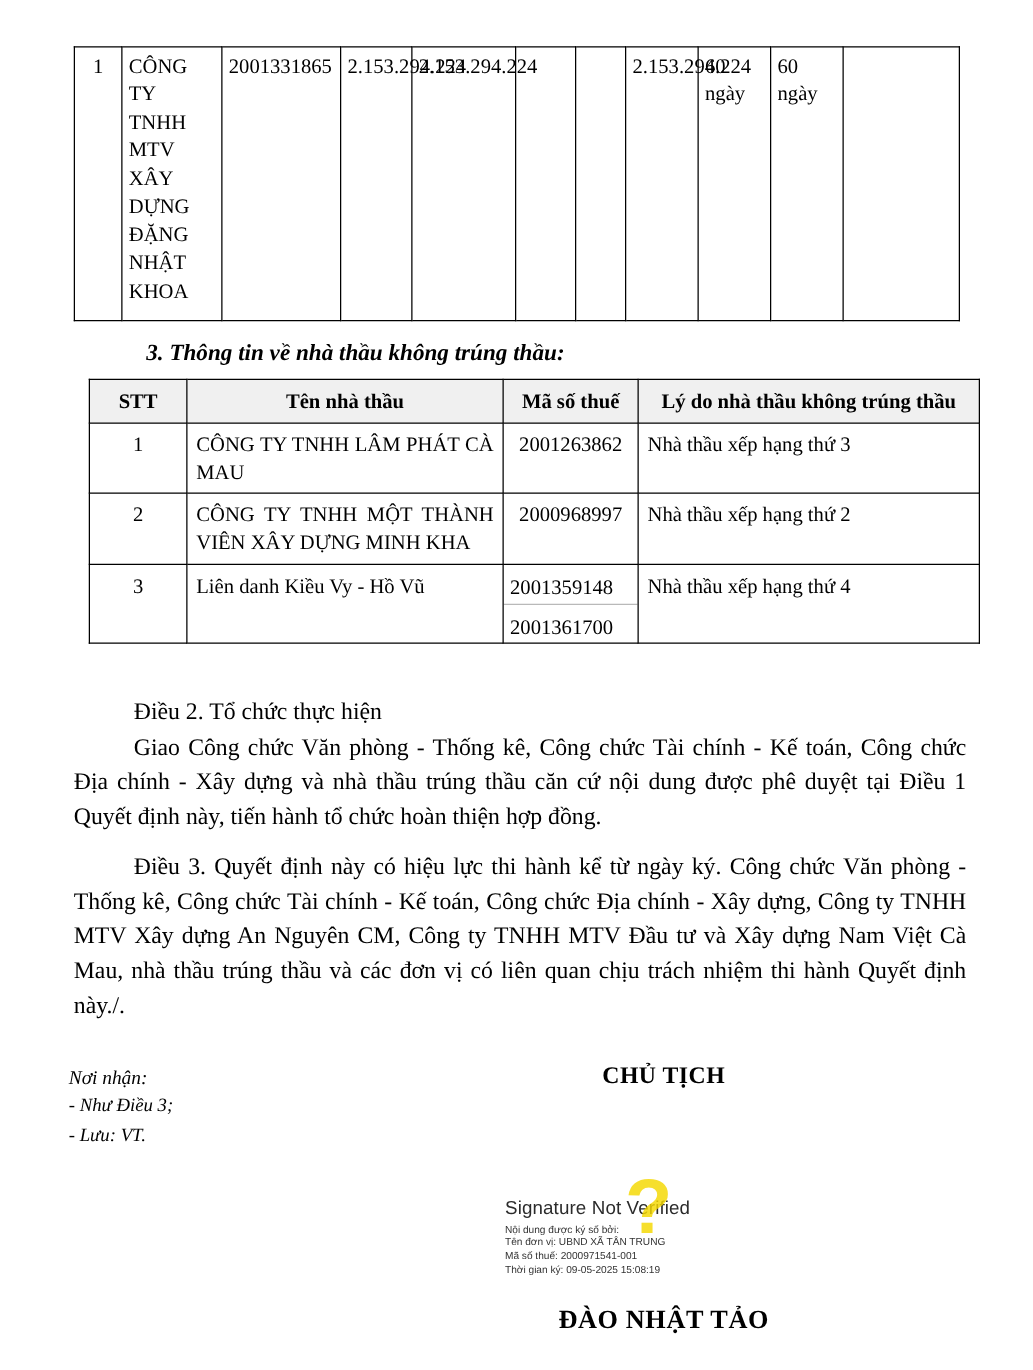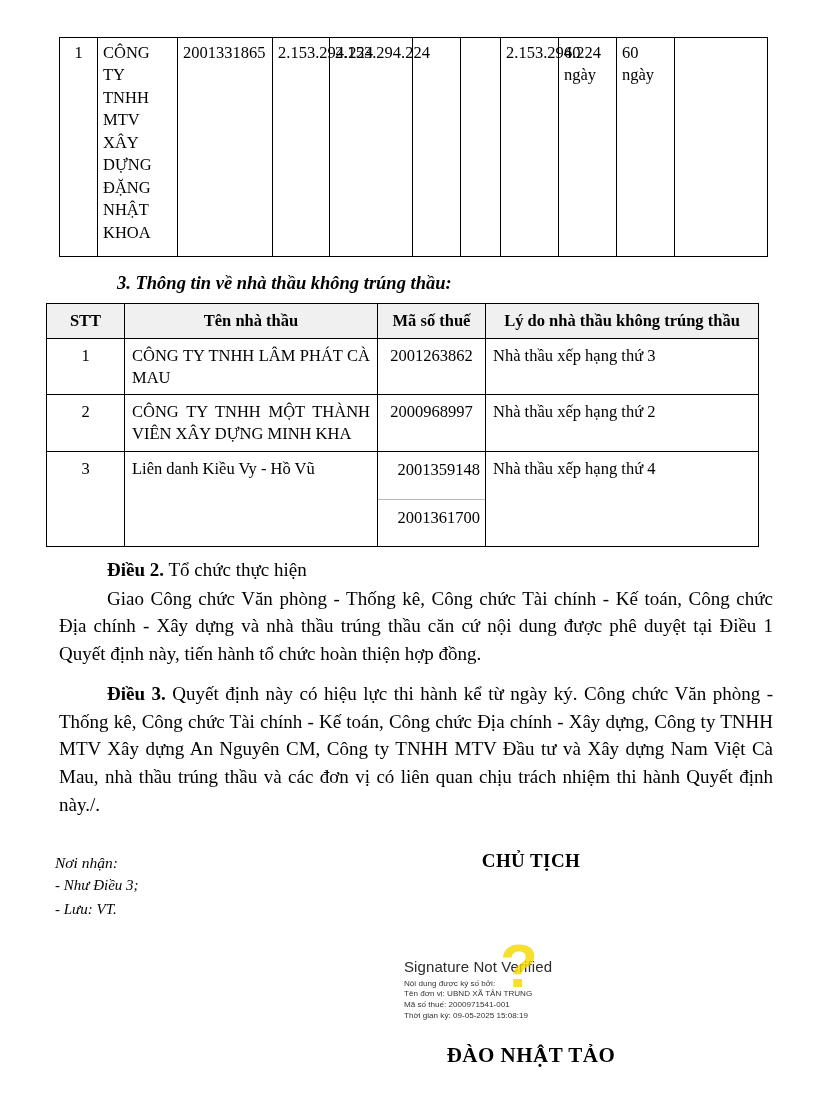--- a/index.html
+++ b/index.html
@@ -52,21 +52,21 @@
     font-size:18.5px;
     font-weight:bold;
     font-style:italic;
     text-indent:58px;
     line-height:1.3;
   }
 
   
   .tbl-losers{
     position:absolute;
-    left:46px;
+    left:71px;
     top:303px;
     width:712px;
     border-radius:19px;
   }
   .tbl-losers th{
     text-align:center;
     font-weight:bold;
     background:#f0f0f0;
     font-size:16.5px;
     padding:6px 5px;
@@ -74,41 +74,41 @@
   }
   .tbl-losers td{
     font-size:16.5px;
     padding:6px 7px;
   }
   .tbl-losers td.num{text-align:center;}
   .just{text-align:justify;text-justify:inter-word;}
   .mst-stack{padding:0 !important;}
   .mst-stack .mst-a,
   .mst-stack .mst-b{
-    text-align:right;
-    padding:7px 5px 18px 5px;
+    text-align:left;
+    padding:7px 5px 2px 5px;
   }
   .mst-stack .mst-a{border-bottom:1.2px solid #b9b9b9;}
 
   
   .body-block{
     position:absolute;
     left:59px;
     top:556px;
     width:714px;
   }
   .para{
     font-size:19px;
     line-height:1.46;
     text-align:justify;
     text-justify:inter-word;
     margin:0 0 1px 0;
     text-indent:48px;
   }
-  .para b{font-weight:bold;margin-top:30px;}
+  .para b{font-weight:normal;margin-top:30px;}
 
   
   .recipients{
     position:absolute;
     left:55px;
     top:852px;
     width:300px;
   }
   .recip-title{
     font-size:15.5px;

